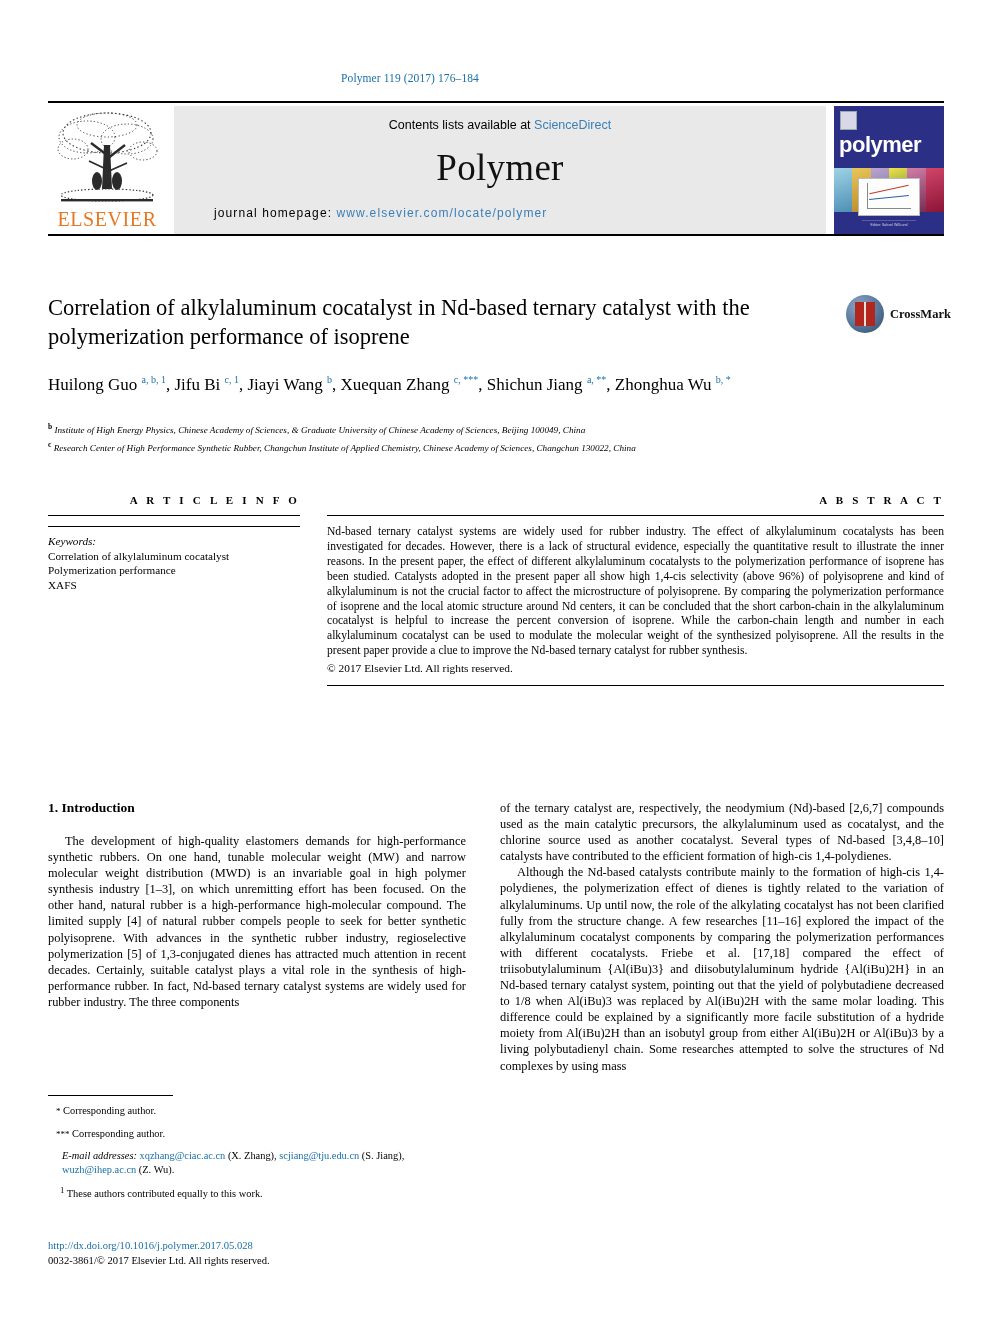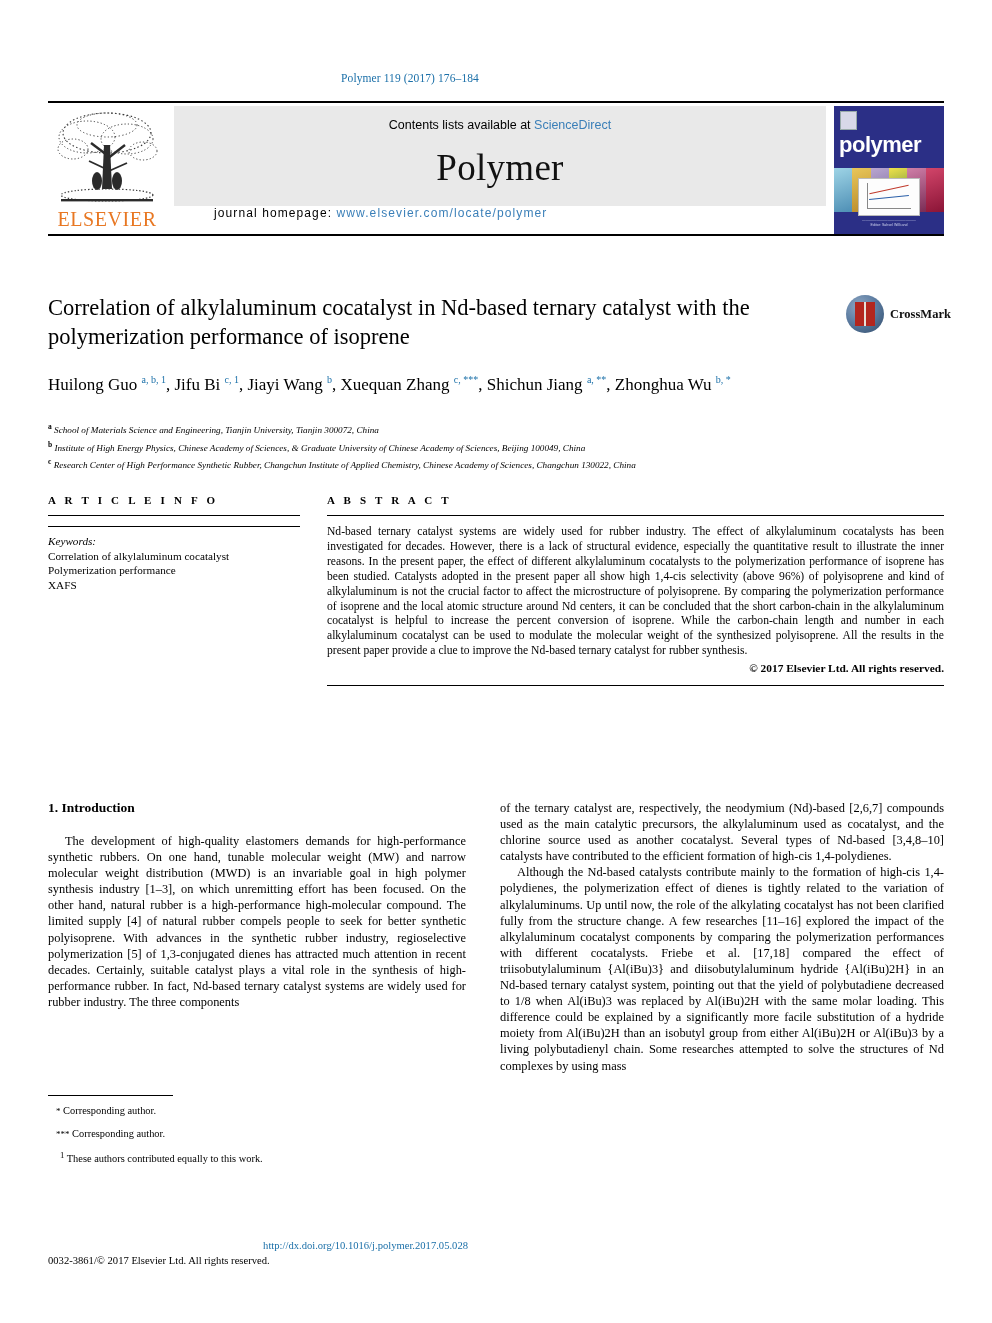--- a/index.html
+++ b/index.html
@@ -57,21 +57,21 @@
     font-size: 20px;
     letter-spacing: .6px;
     color: #E87722;
     font-weight: 400;
     margin-top: 1px;
   }
   .contents-box {
     position: absolute;
     left: 126px; top: 3px;
     width: 652px;
-    height: 100px;
+    height: 128px;
     background: #e9e9e9;
   }
   .contents-line {
     text-align: center;
     font-family: "Liberation Sans", sans-serif;
     font-size: 12.5px;
     color: #000;
     padding-top: 12px;
   }
   .contents-line a { color: #3a7fb8; text-decoration: none; }
@@ -190,20 +190,21 @@
   .abs-col {
     position: absolute;
     left: 327px; top: 494px;
     width: 617px;
   }
   .sect-head {
     font-family: "Liberation Serif", serif;
     font-weight: bold;
     font-size: 11px;
     letter-spacing: 3.2px;
+    text-align: right;
   }
   .rule {
     border-top: 1.6px solid #000;
     margin-top: 9px;
   }
   .rule-thin { border-top: 1.1px solid #000; margin-top: 10px; }
   .info-block {
     font-family: "Liberation Serif", serif;
     font-size: 11.2px;
     line-height: 14.6px;
@@ -211,22 +212,21 @@
   }
   .info-block .lbl { font-style: italic; }
   .abstract-body {
     font-family: "Liberation Serif", serif;
     font-size: 11.6px;
     line-height: 14.9px;
     text-align: justify;
     padding-top: 9px;
   }
   .copyright-line {
-    text-align: right;
-    font-weight: bold;
+    font-weight: normal;
     font-size: 11.4px;
     padding-top: 3px;
   }
   .abs-bottom-rule { border-top: 1.6px solid #000; margin-top: 11px; }
 
   
   .body-left {
     position: absolute;
     left: 48px; top: 800px;
     width: 418px;
@@ -272,21 +272,21 @@
   .fn-indent { padding-left: 14px; text-indent: -6px; }
 
   .doi-block {
     position: absolute;
     left: 48px; top: 1238px;
     width: 420px;
     font-family: "Liberation Serif", serif;
     font-size: 10.6px;
     line-height: 15px;
   }
-  .doi-block .doi { color: #1a6fa8; text-align: right; }
+  .doi-block .doi { color: #1a6fa8; }
   .issn { font-weight: normal; }
 </style>
 </head>
 <body>
 
 <div class="page">
 
   <div class="running-head">Polymer 119 (2017) 176–184</div>
 
   <div class="masthead">
@@ -364,21 +364,20 @@
   <div class="authors">
     <span><span>Huilong Guo</span> <sup>a, b, 1</sup></span>,
     <span><span>Jifu Bi</span> <sup>c, 1</sup></span>,
     <span><span>Jiayi Wang</span> <sup>b</sup></span>,
     <span><span>Xuequan Zhang</span> <sup>c, ***</sup></span>,
     <span><span>Shichun Jiang</span> <sup>a, **</sup></span>,
     <span><span>Zhonghua Wu</span> <sup>b, *</sup></span>
   </div>
 
   <div class="affiliations">
-    <div><sup>a</sup> <span>School of Materials Science and Engineering, Tianjin University, Tianjin 300072, China</span></div>
     <div><sup>b</sup> <span>Institute of High Energy Physics, Chinese Academy of Sciences, &amp; Graduate University of Chinese Academy of Sciences, Beijing 100049, China</span></div>
     <div><sup>c</sup> <span>Research Center of High Performance Synthetic Rubber, Changchun Institute of Applied Chemistry, Chinese Academy of Sciences, Changchun 130022, China</span></div>
   </div>
 
   <div class="info-col">
     <div class="sect-head">A R T I C L E  I N F O</div>
     <div class="rule"></div>
     <div class="rule-thin"></div>
     <div class="info-block">
       <div class="lbl">Keywords:</div>
@@ -409,20 +408,29 @@
   <div class="footnotes">
     <div class="fn-rule"></div>
     <div class="fn-line fn-indent">
       <span class="mk">*</span>
       <span>Corresponding author.</span>
     </div>
     <div class="fn-line fn-indent">
       <span class="mk">***</span>
       <span>Corresponding author.</span>
     </div>
+    <div class="fn-line" style="padding-left:14px">
+      <span class="em">E-mail addresses:</span>
+      <a href="#">xqzhang@ciac.ac.cn</a>
+      <span>(X. Zhang),</span>
+      <a href="#">scjiang@tju.edu.cn</a>
+      <span>(S. Jiang),</span>
+      <a href="#">wuzh@ihep.ac.cn</a>
+      <span>(Z. Wu).</span>
+    </div>
     <div class="fn-line fn-indent" style="padding-left:18px">
       <sup>1</sup>
       <span>These authors contributed equally to this work.</span>
     </div>
   </div>
 
   <div class="doi-block">
     <div class="doi">http://dx.doi.org/10.1016/j.polymer.2017.05.028</div>
     <div class="issn">0032-3861/© 2017 Elsevier Ltd. All rights reserved.</div>
   </div>

